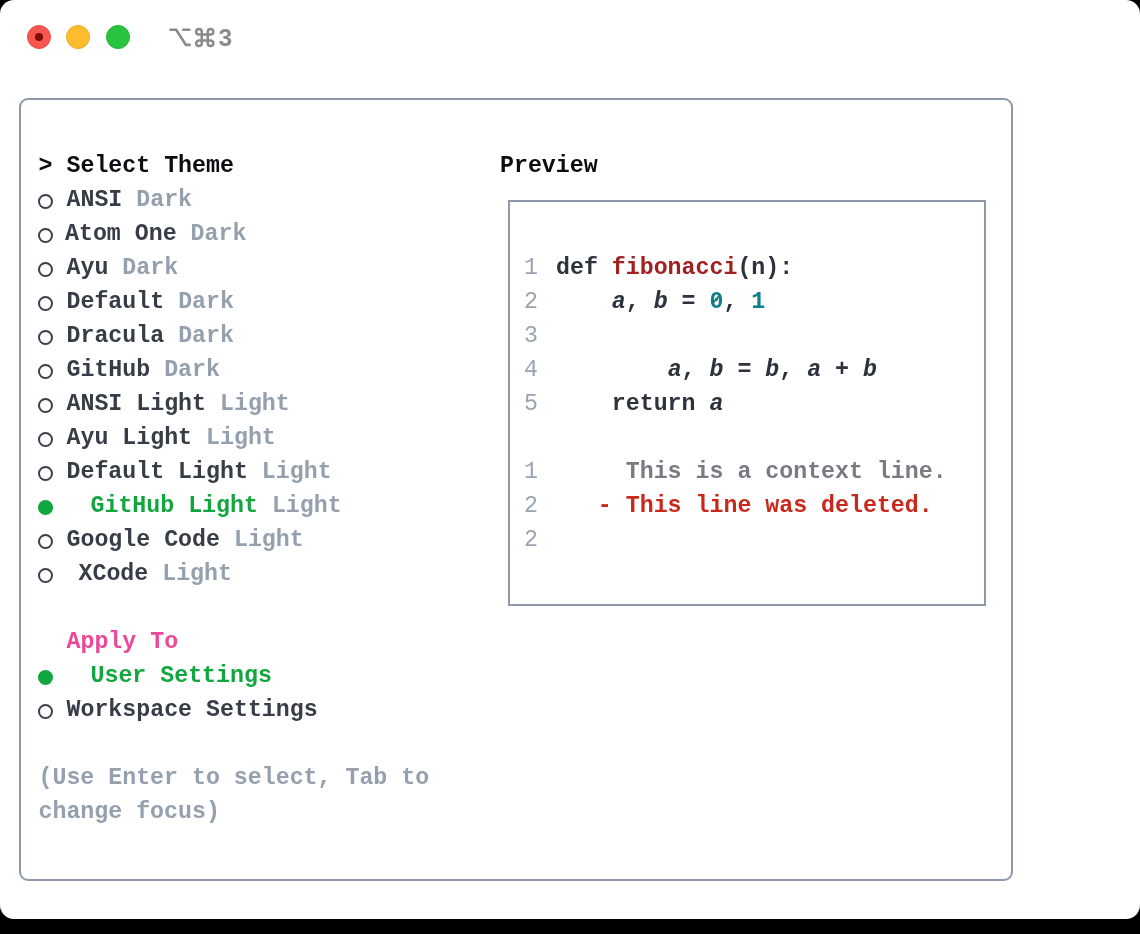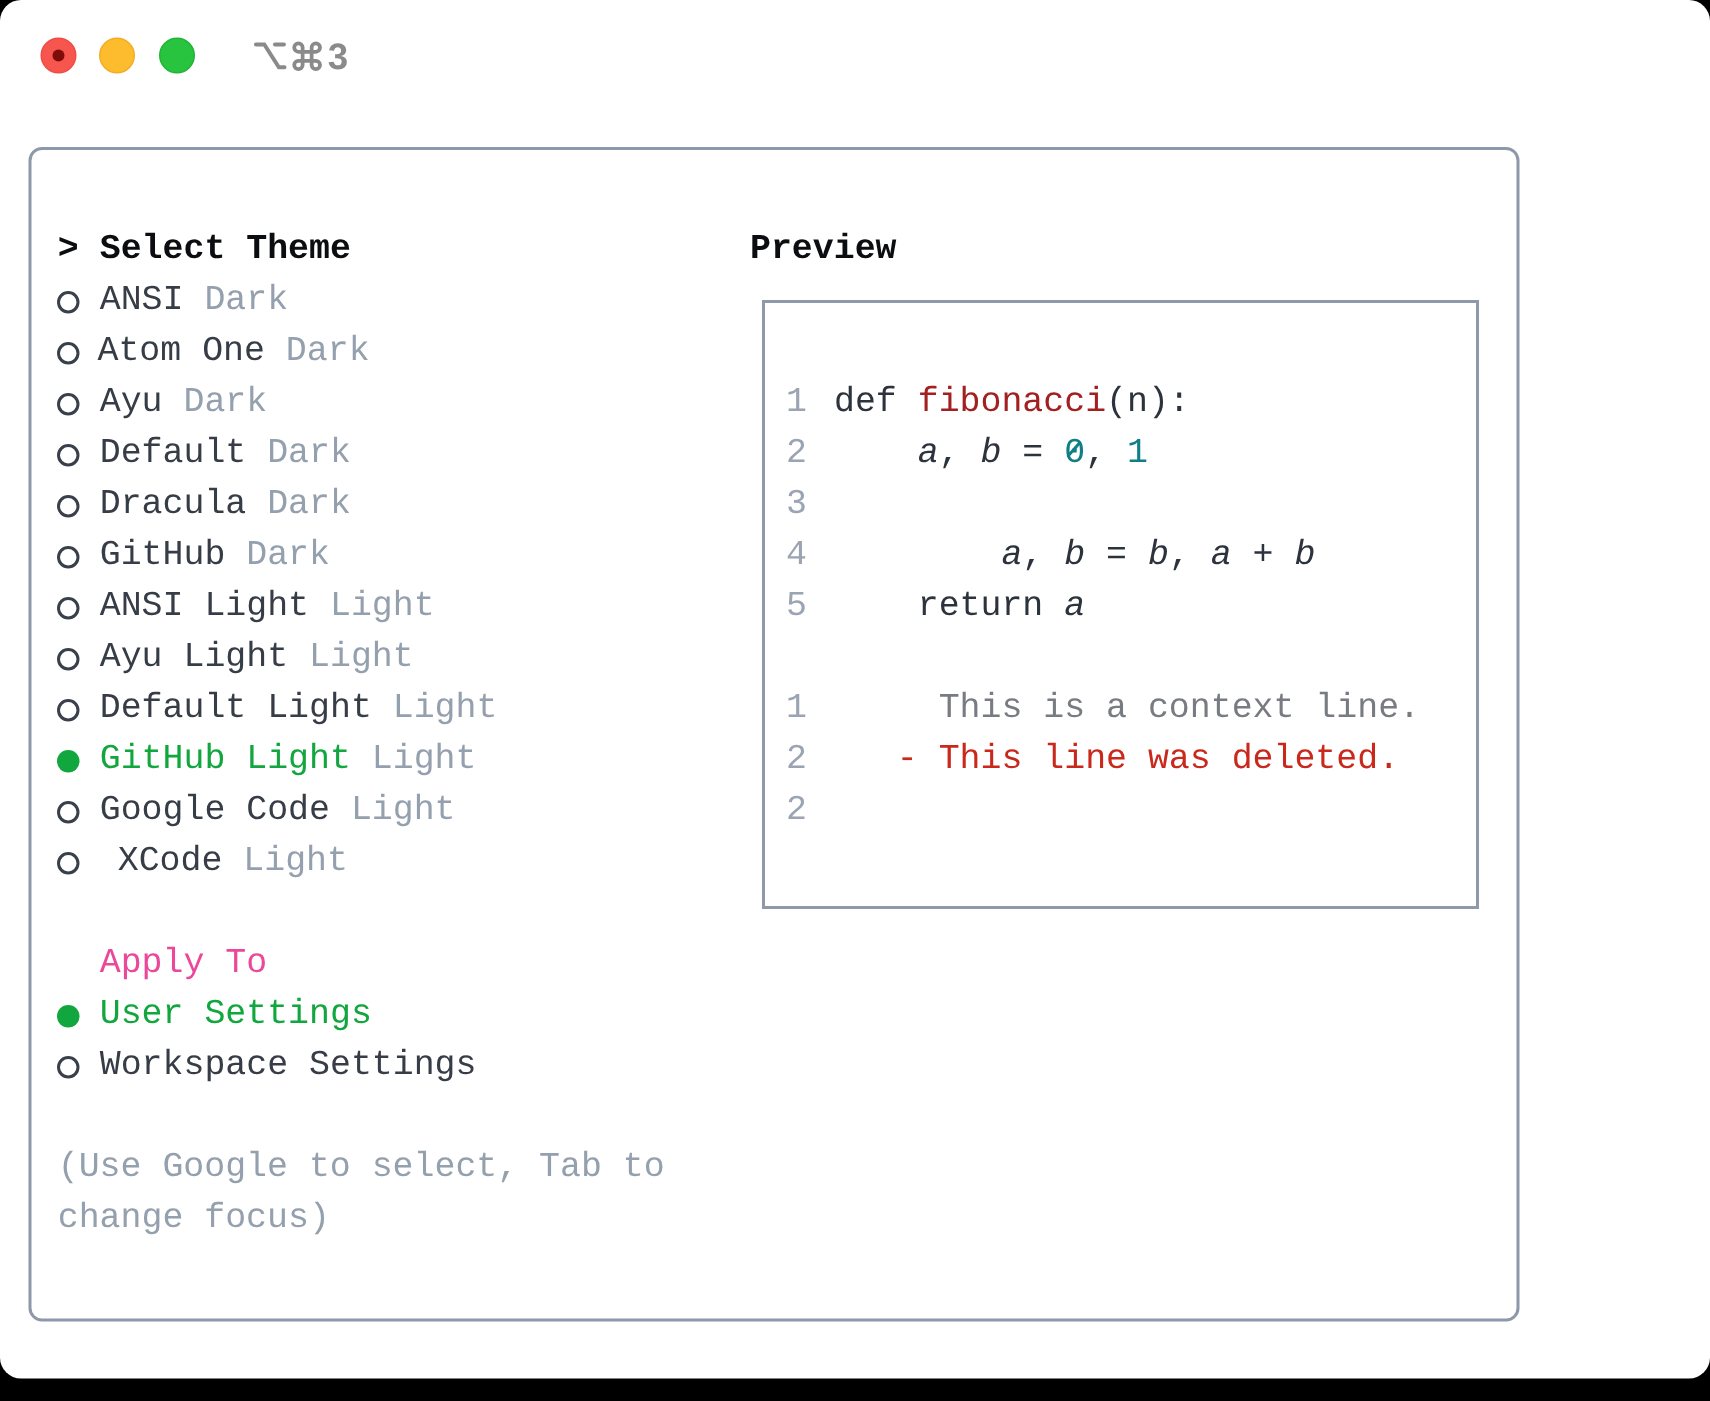--- a/index.html
+++ b/index.html
@@ -5,24 +5,24 @@
 html,body{margin:0;padding:0;background:#000;}
 #canvas{position:relative;width:1140px;height:934px;background:#000;overflow:hidden;
   font-family:"Liberation Mono",monospace;}
 #win{position:absolute;left:0;top:0;right:0;height:919px;background:#fff;border-radius:14px;}
 .tl{position:absolute;border-radius:50%;width:24px;height:24px;box-sizing:border-box;}
 #box{position:absolute;left:19px;top:98px;width:994px;height:783px;box-sizing:border-box;
   border:2px solid #8d99aa;border-radius:9px;background:#fff;}
 #pv{position:absolute;left:508px;top:200px;width:478px;height:406px;box-sizing:border-box;
   border:2px solid #8f99a9;}
 .row{position:absolute;height:34px;line-height:34px;font-size:23.25px;white-space:pre;
-  color:#373d47;letter-spacing:0;}
+  color:#373d47;letter-spacing:0;font-weight:bold;}
 .b{font-weight:bold;color:#0b0d10;}
 .mut{color:#95a0ae;}
-.grn{color:#12a63e;}
+.grn{color:#12a63e;margin-left:24px;}
 .it{font-style:italic;}
 .red{color:#a22020;}
 .teal{color:#0f7e87;}
 .blu{color:#1292cc;}
 .dred{color:#c9291d;}
 .dgrn{color:#0bb21f;}
 .ctx{color:#787c82;}
 .k{color:#2d333d;}
 .circ{position:absolute;width:15px;height:15px;box-sizing:border-box;border-radius:50%;
   border:2px solid #3a404b;}
@@ -82,21 +82,21 @@
   <div class="row" style="left:66.5px;top:523px;">Google Code <span class="mut">Light</span></div>
   <div class="circ" style="left:38px;top:568px;"></div>
   <div class="row" style="left:66.5px;top:557px;margin-left:12px;">XCode <span class="mut">Light</span></div>
 
   <div class="row" style="left:66.5px;top:625px;color:#ec4899;">Apply To</div>
   <div class="dot" style="left:38px;top:670px;"></div>
   <div class="row grn" style="left:66.5px;top:659px;">User Settings</div>
   <div class="circ" style="left:38px;top:704px;"></div>
   <div class="row" style="left:66.5px;top:693px;">Workspace Settings</div>
 
-  <div class="row mut" style="left:38.5px;top:761px;">(Use Google to select, Tab to</div>
+  <div class="row mut" style="left:38.5px;top:761px;">(Use Enter to select, Tab to</div>
   <div class="row mut" style="left:38.5px;top:795px;">change focus)</div>
 
   <div class="num" style="left:524px;top:251px;">1</div>
   <div class="row k" style="left:556px;top:251px;">def <span class="red">fibonacci</span>(n):</div>
   <div class="num" style="left:524px;top:285px;">2</div>
   <div class="row k" style="left:556px;top:285px;">    <span class="it">a</span>, <span class="it">b</span> = <span class="teal" style="position:relative;">0<span style="position:absolute;left:5.8px;top:4.2px;width:2px;height:13px;background:#0f7e87;transform:rotate(42deg);border-radius:1px;"></span></span>, <span class="teal">1</span></div>
   <div class="num" style="left:524px;top:319px;">3</div>
   <div class="num" style="left:524px;top:353px;">4</div>
   <div class="row k" style="left:556px;top:353px;">        <span class="it">a</span>, <span class="it">b</span> = <span class="it">b</span>, <span class="it">a</span> + <span class="it">b</span></div>
   <div class="num" style="left:524px;top:387px;">5</div>

